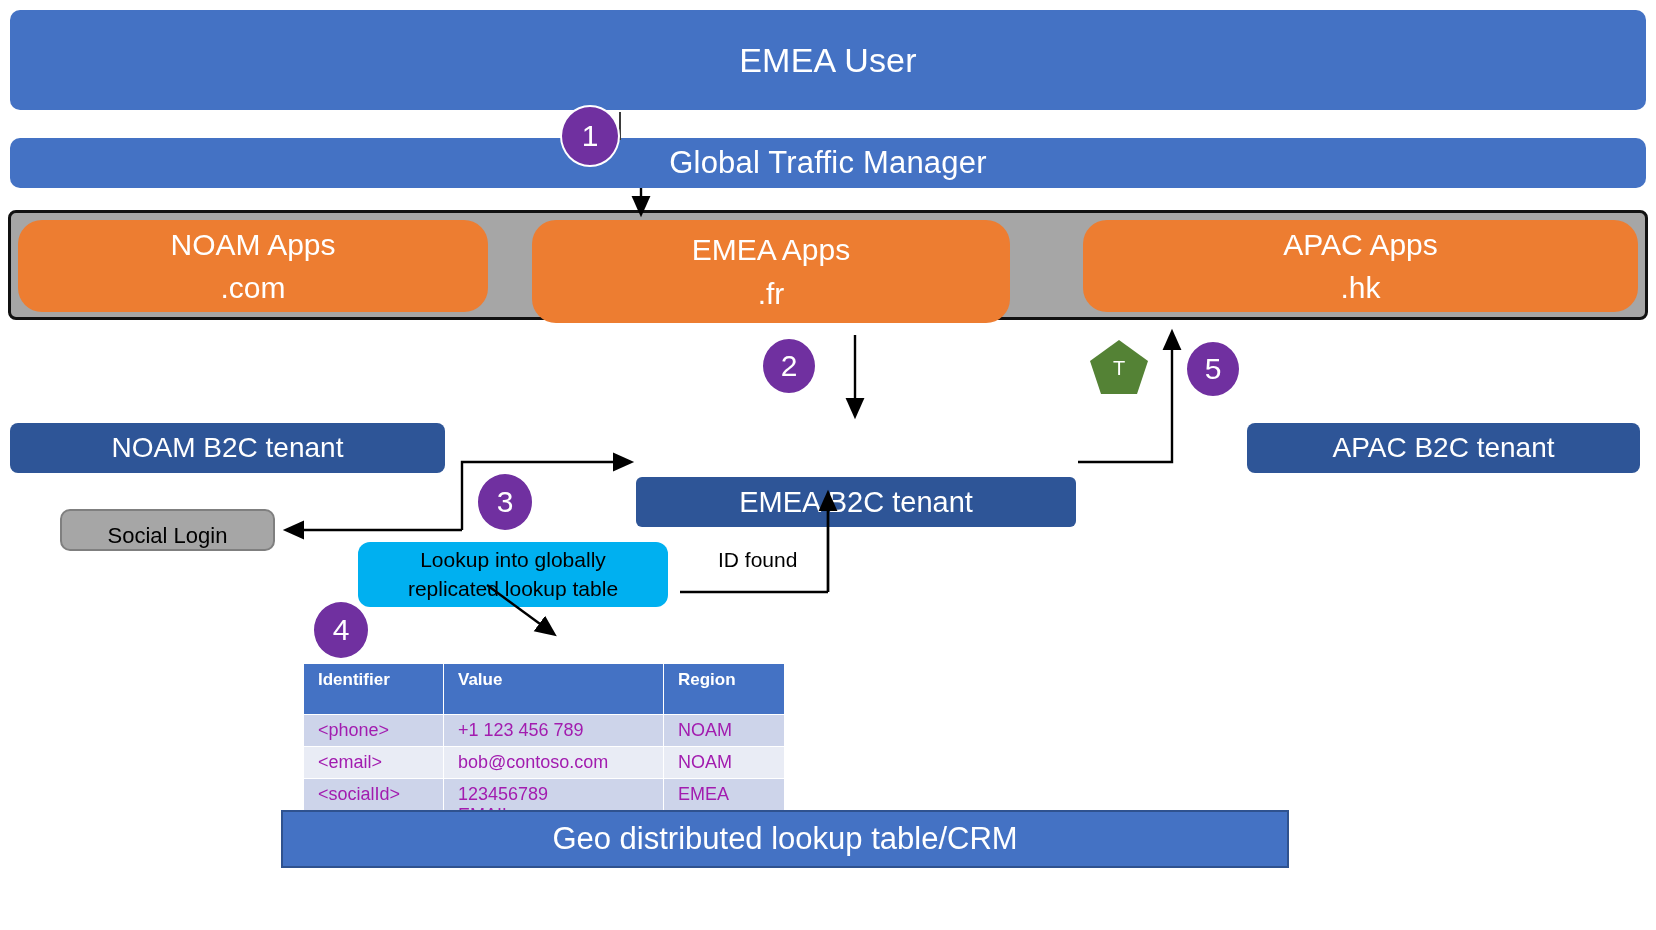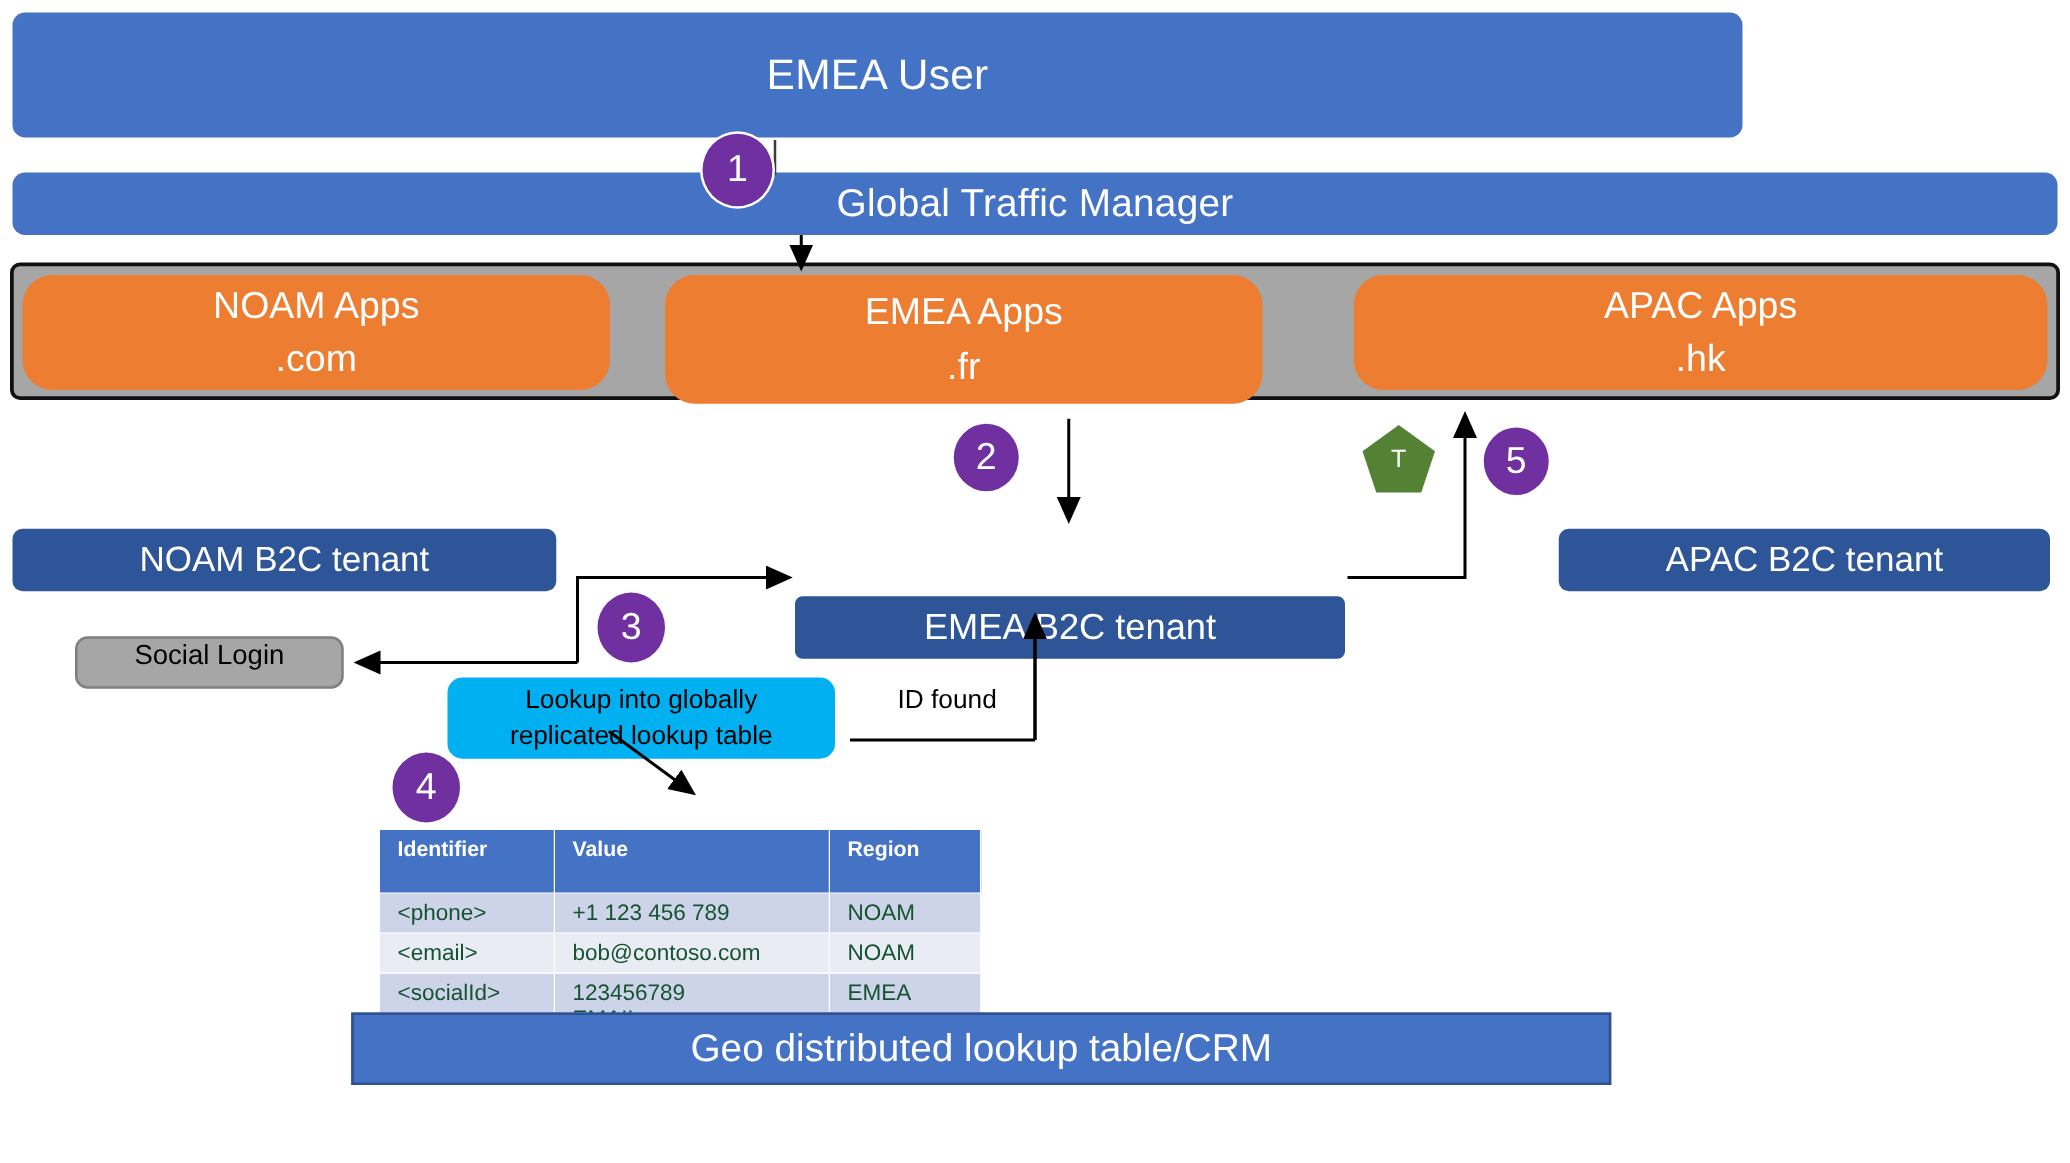--- a/index.html
+++ b/index.html
@@ -62,21 +62,21 @@
   }
   .tenant.center { border-radius: 6px; margin-top: 40px; }
 
   
   .social {
     background: #A6A6A6;
     border: 2px solid #7F7F7F;
     border-radius: 10px;
     color: #000000;
     display: flex;
-    align-items: flex-start;
+    align-items: flex-end;
     justify-content: center;
     font-size: 22px;
   }
 
   
   .callout {
     background: #00B0F0;
     border-radius: 12px;
     color: #000000;
     display: flex;
@@ -120,21 +120,21 @@
     background: #4472C4;
     color: #ffffff;
     font-size: 17px;
     font-weight: bold;
     text-align: left;
     padding: 6px 0 24px 14px;
     border: 1px solid #ffffff;
   }
   .lut td {
     font-size: 18px;
-    color: #14532d;
+    color: #a21caf;
     text-align: left;
     padding: 5px 0 5px 14px;
     border: 1px solid #ffffff;
     vertical-align: top;
   }
   .lut tr.odd td  { background: #CDD4EA; }
   .lut tr.even td { background: #E9ECF5; }
   .cellline { display: block; }
 
   
@@ -189,21 +189,21 @@
 
     <path d="M 828 592 L 828 500 L 828 500" fill="none" stroke="#000000" stroke-width="2.4"></path>
     <path d="M 828 592 L 828 497" fill="none" stroke="#000000" stroke-width="2.4" marker-end="url(#ah)"></path>
     <line x1="680" y1="592" x2="828" y2="592" stroke="#000000" stroke-width="2.4"></line>
 
     <line x1="487" y1="585" x2="551" y2="632" stroke="#000000" stroke-width="2.4" marker-end="url(#ah)"></line>
 
     <path d="M 1078 462 L 1172 462 L 1172 336" fill="none" stroke="#000000" stroke-width="2.4" marker-end="url(#ah)"></path>
   </svg>
 
-  <div class="abs bluebar" style="left:10px; top:10px; width:1384px; height:100px;">
+  <div class="abs bluebar" style="left:10px; top:10px; width:1636px; height:100px;">
     <span>EMEA User</span>
   </div>
 
   <div class="abs bluebar" style="left:10px; top:138px; width:1636px; height:50px; font-size:31px;">
     <span>Global Traffic Manager</span>
   </div>
 
   <div class="abs badge" style="left:560px; top:105px; width:60px; height:62px;">
     <span>1</span>
   </div>

